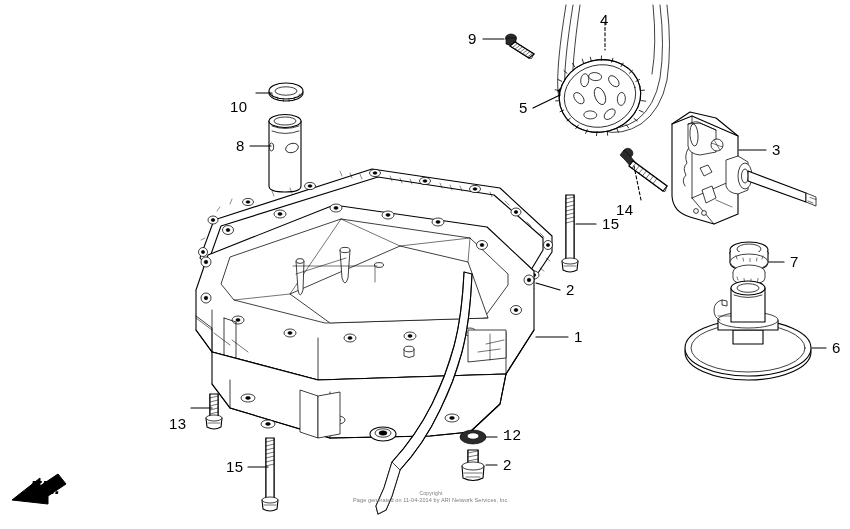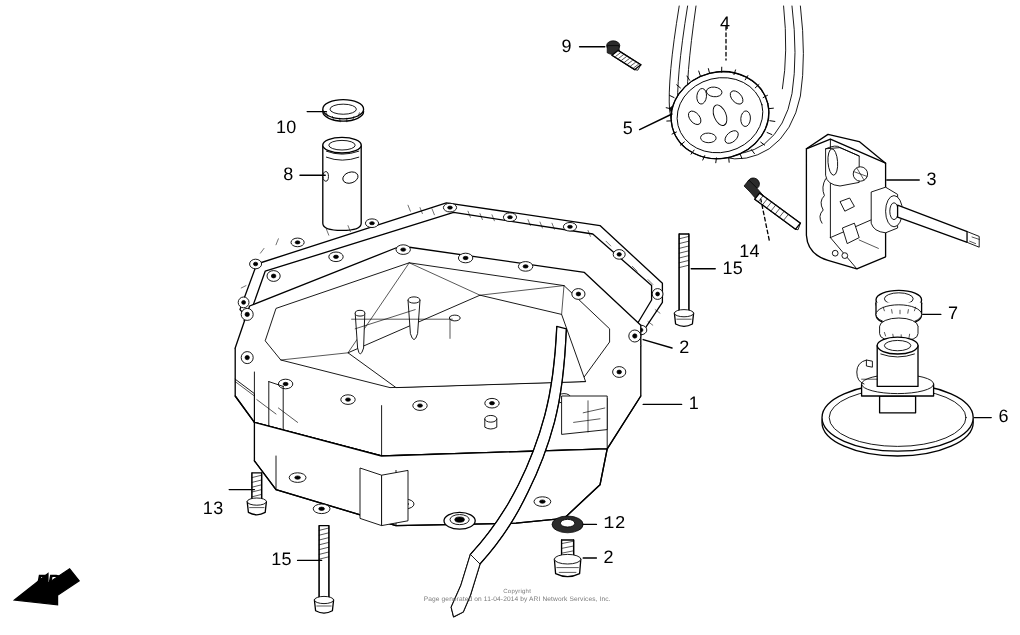--- a/index.html
+++ b/index.html
@@ -89,21 +89,21 @@
     color: #000000;
     line-height: 1;
     white-space: nowrap;
     letter-spacing: 0.3px;
   }
   .fr-label {
     position: absolute;
     font-family: "Liberation Sans", sans-serif;
     font-weight: 700;
     font-style: italic;
-    font-size: 16px;
+    font-size: 19px;
     color: #000000;
     letter-spacing: -0.3px;
     white-space: nowrap;
     text-align: right;
   }
   .copyright-block {
     position: absolute;
     text-align: center;
     color: #7a7a7a;
     white-space: nowrap;

